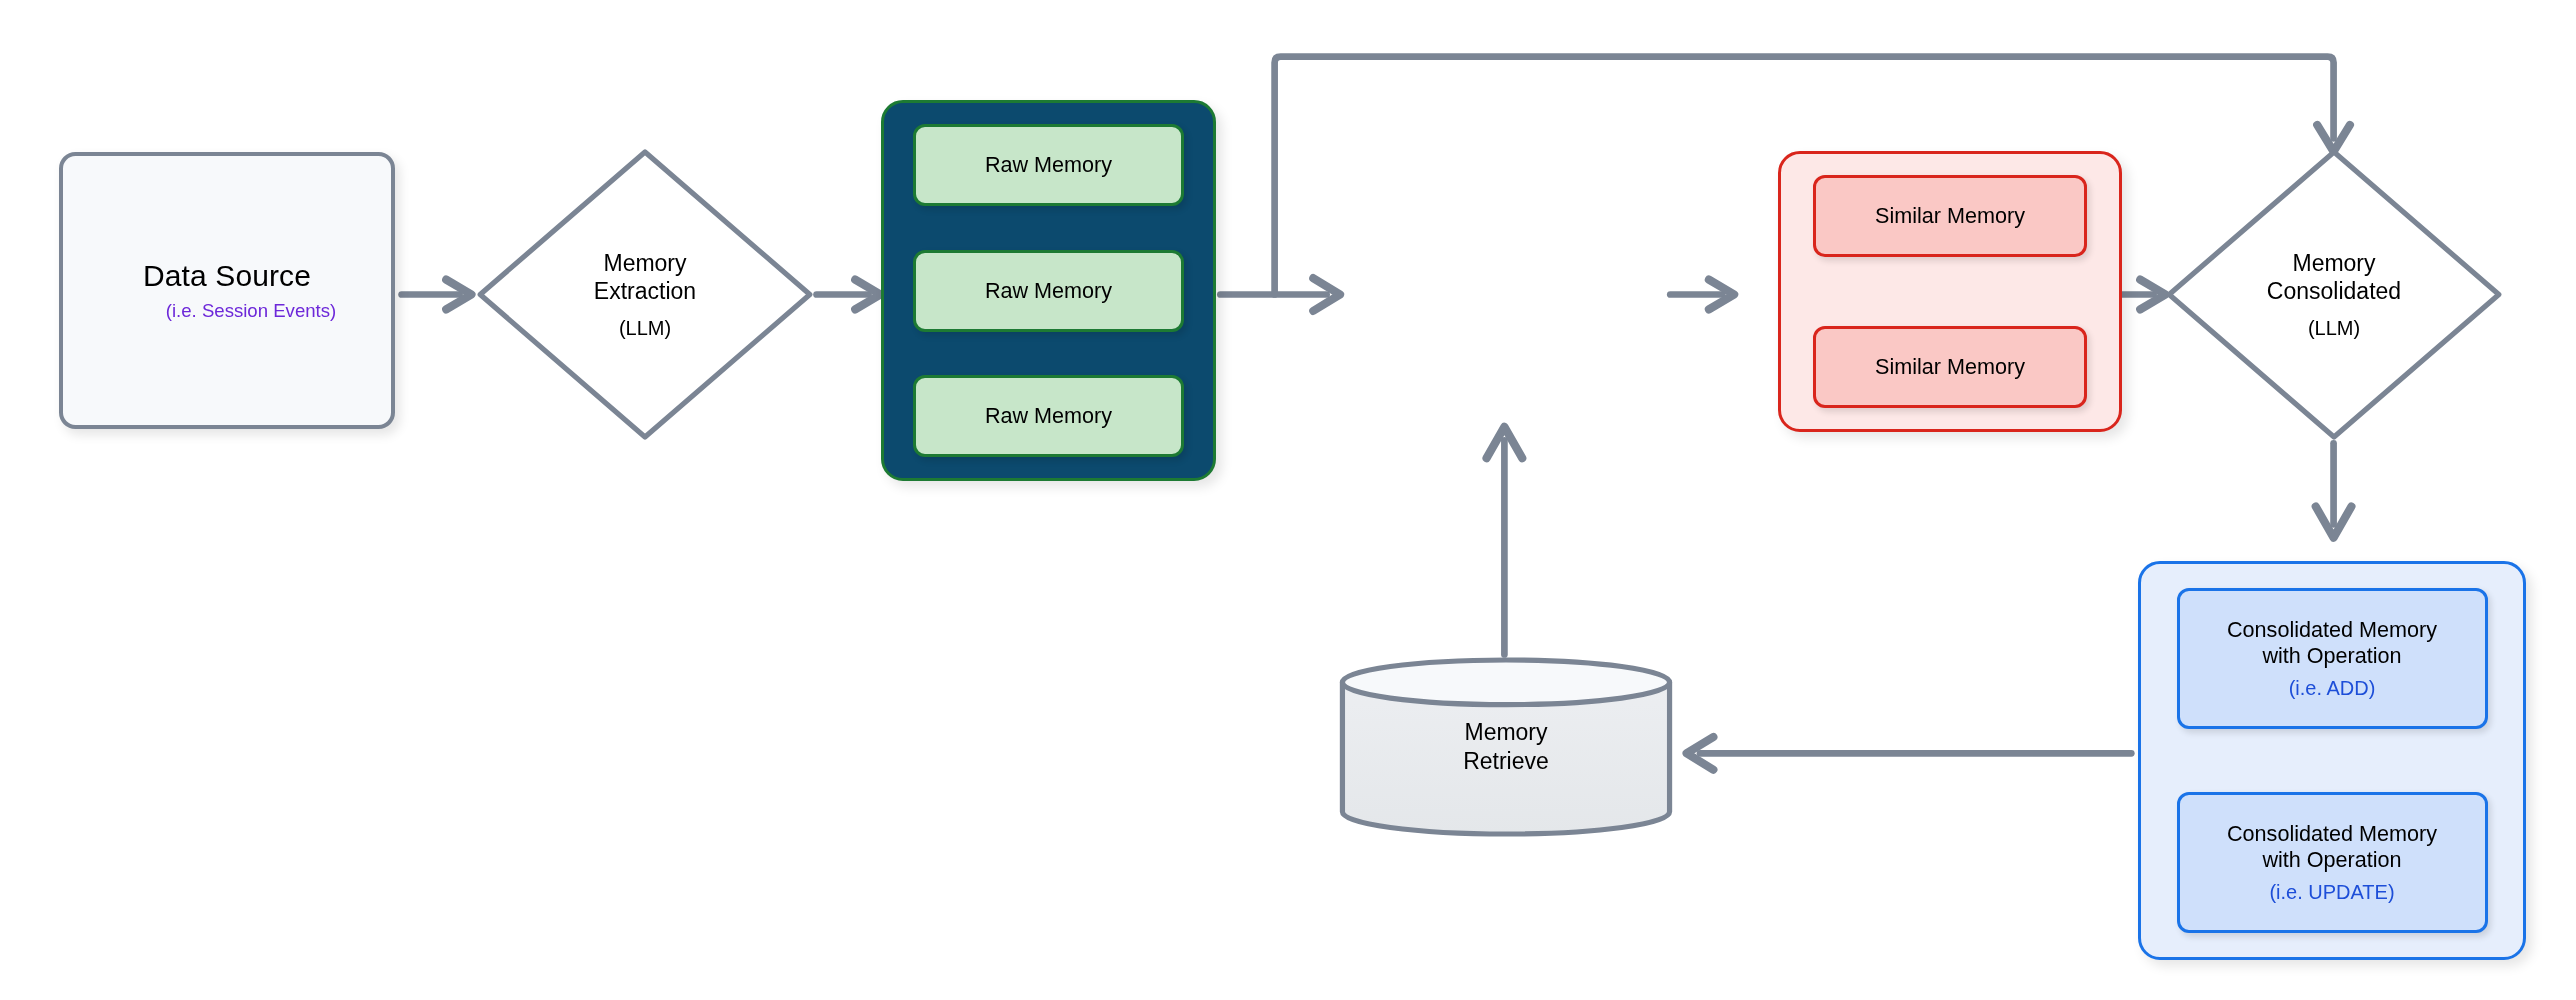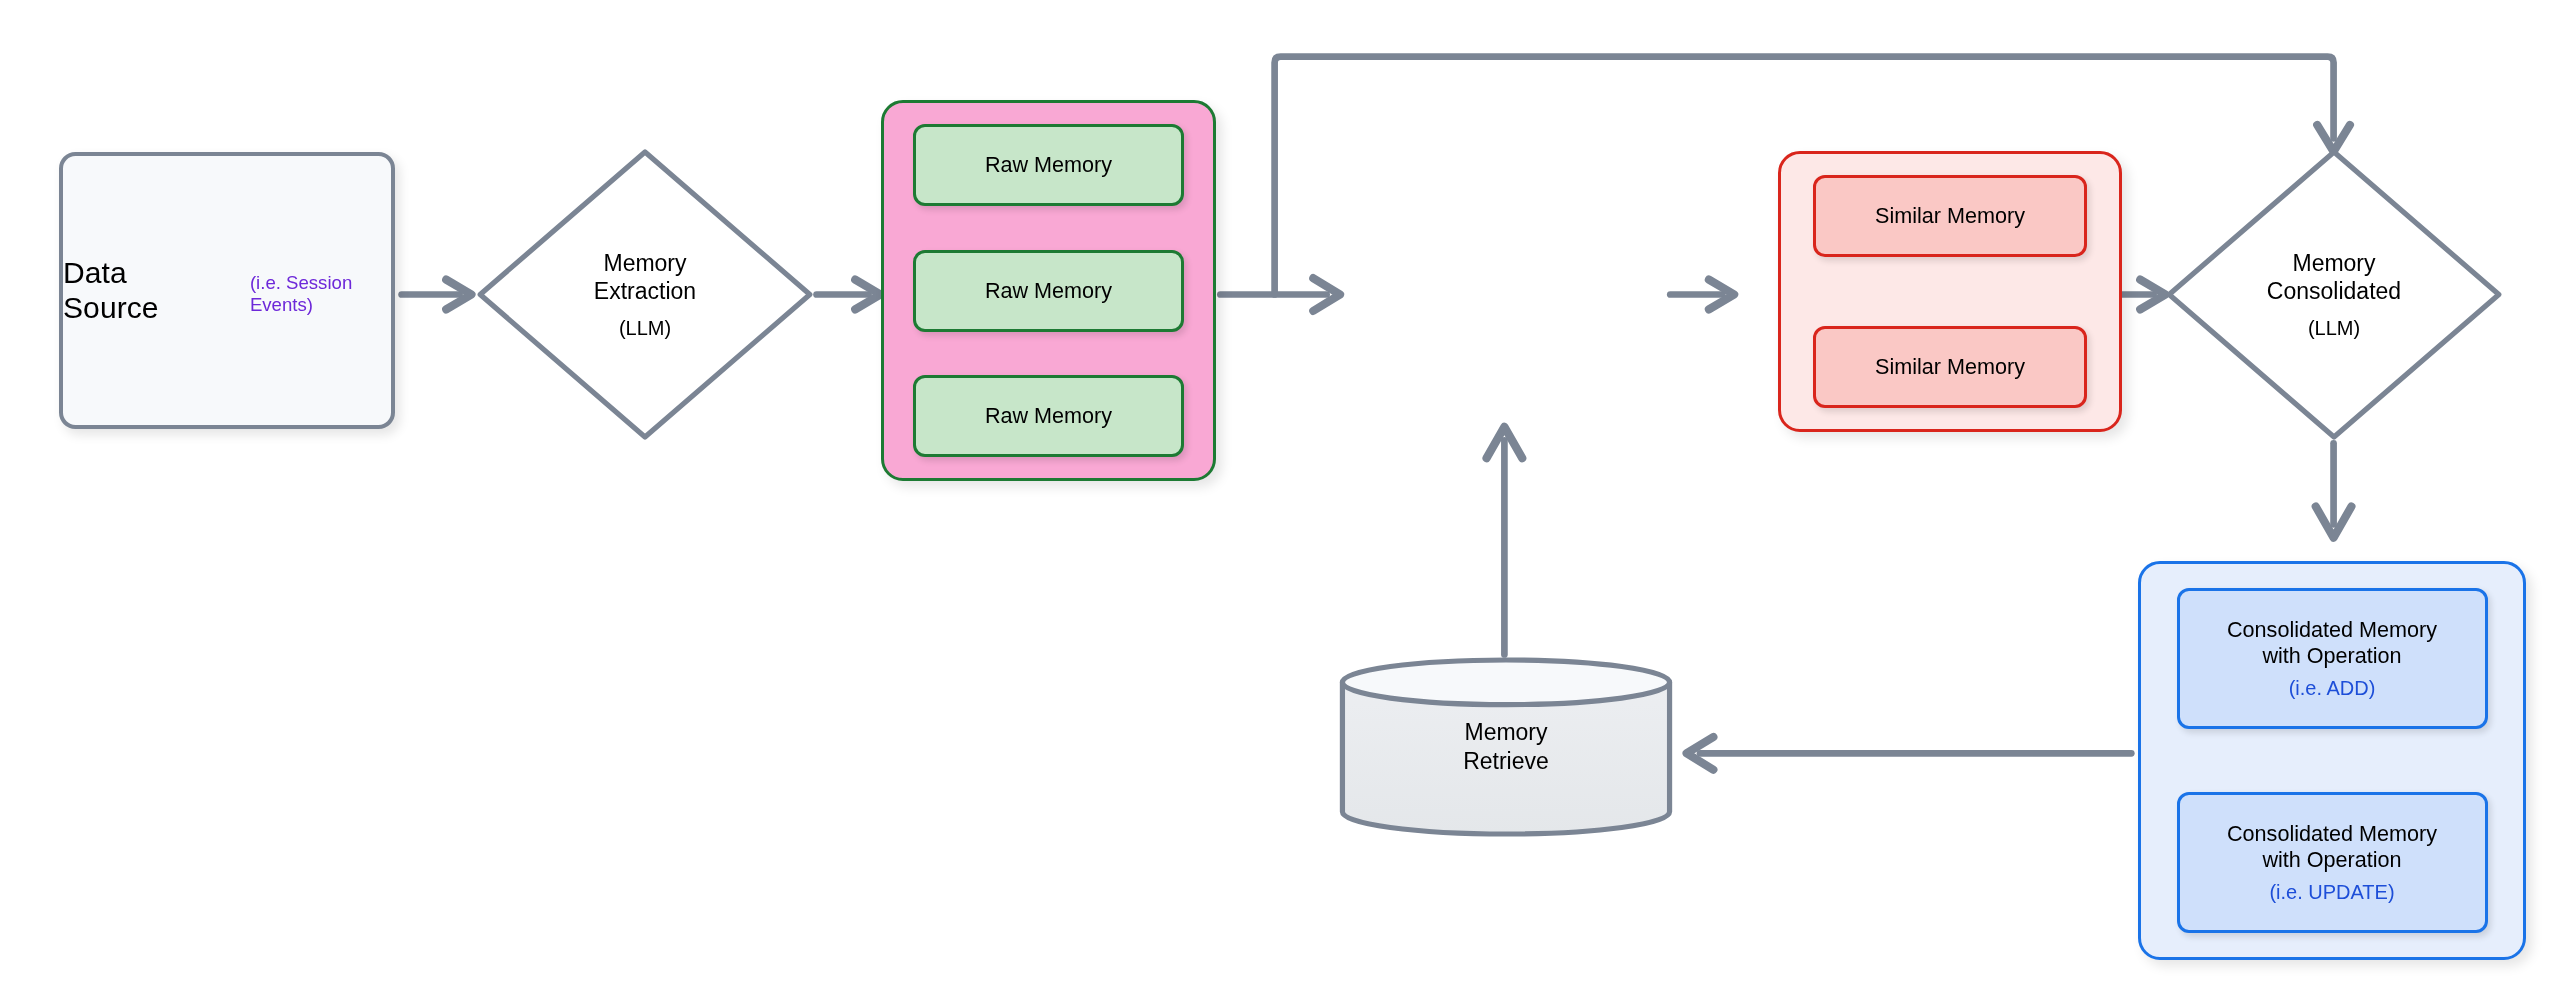--- a/index.html
+++ b/index.html
@@ -20,21 +20,21 @@
     overflow: hidden;
   }
   .node { position: absolute; box-sizing: border-box; }
 
   
   .ds-box {
     left: 59px; top: 152px; width: 336px; height: 277px;
     background: #f7f9fb;
     border: 4.5px solid #7b8594;
     border-radius: 16.4px;
-    display: flex; flex-direction: row;
+    display: flex; flex-direction: column;
     align-items: center; justify-content: center;
     box-shadow: 4.5px 5.2px 10.4px rgba(0,0,0,0.10);
   }
   .ds-title { font-size: 30px; color: #000; line-height: 1.15; letter-spacing: 0.1px; }
   .ds-sub   { font-size: 18.6px; color: #6d28d9; margin-top: 7.4px; margin-left: 48px; }
 
   
   .diamond-wrap { position: absolute; }
   .diamond-wrap svg { position: absolute; left: 0; top: 0; overflow: visible; }
   .diamond-label {
@@ -47,21 +47,21 @@
   .dl-sub  { font-size: 20px; color: #000; margin-top: 12px; }
 
   
   .group {
     position: absolute; box-sizing: border-box;
     border-radius: 22px;
     display: flex; flex-direction: column;
     align-items: center; justify-content: center;
     box-shadow: 5.2px 6px 12px rgba(0,0,0,0.10);
   }
-  .group.green { background: #f9a8d4; border: 3px solid #1d7a33; }
+  .group.green { background: #0c4a6e; border: 3px solid #1d7a33; }
   .group.red   { background: #fde8e7; border: 3px solid #d9251c; margin-left: 19px; }
   .group.blue  { background: #e6eefc; border: 3px solid #1a73e8; }
 
   .chip {
     box-sizing: border-box;
     display: flex; flex-direction: column;
     align-items: center; justify-content: center;
     text-align: center;
     border-radius: 12px;
     box-shadow: 3px 3.7px 6.7px rgba(0,0,0,0.12);

